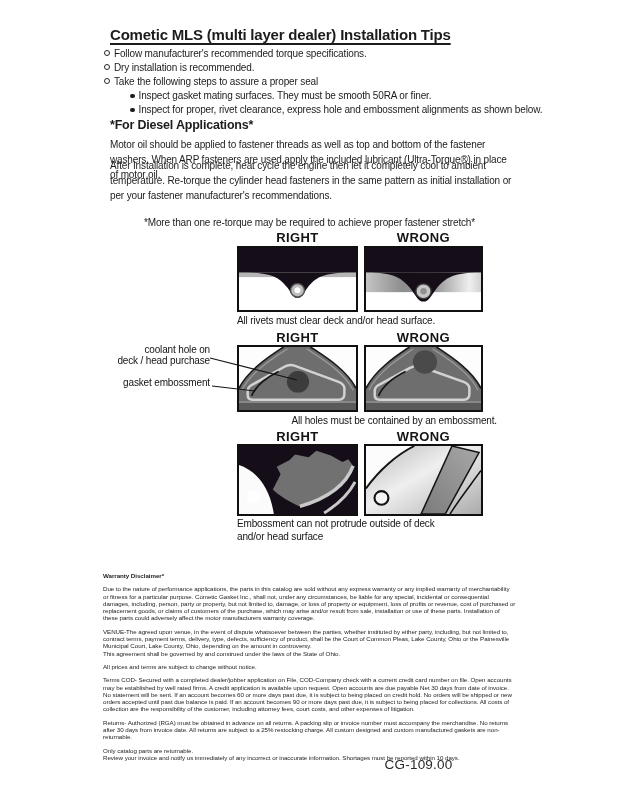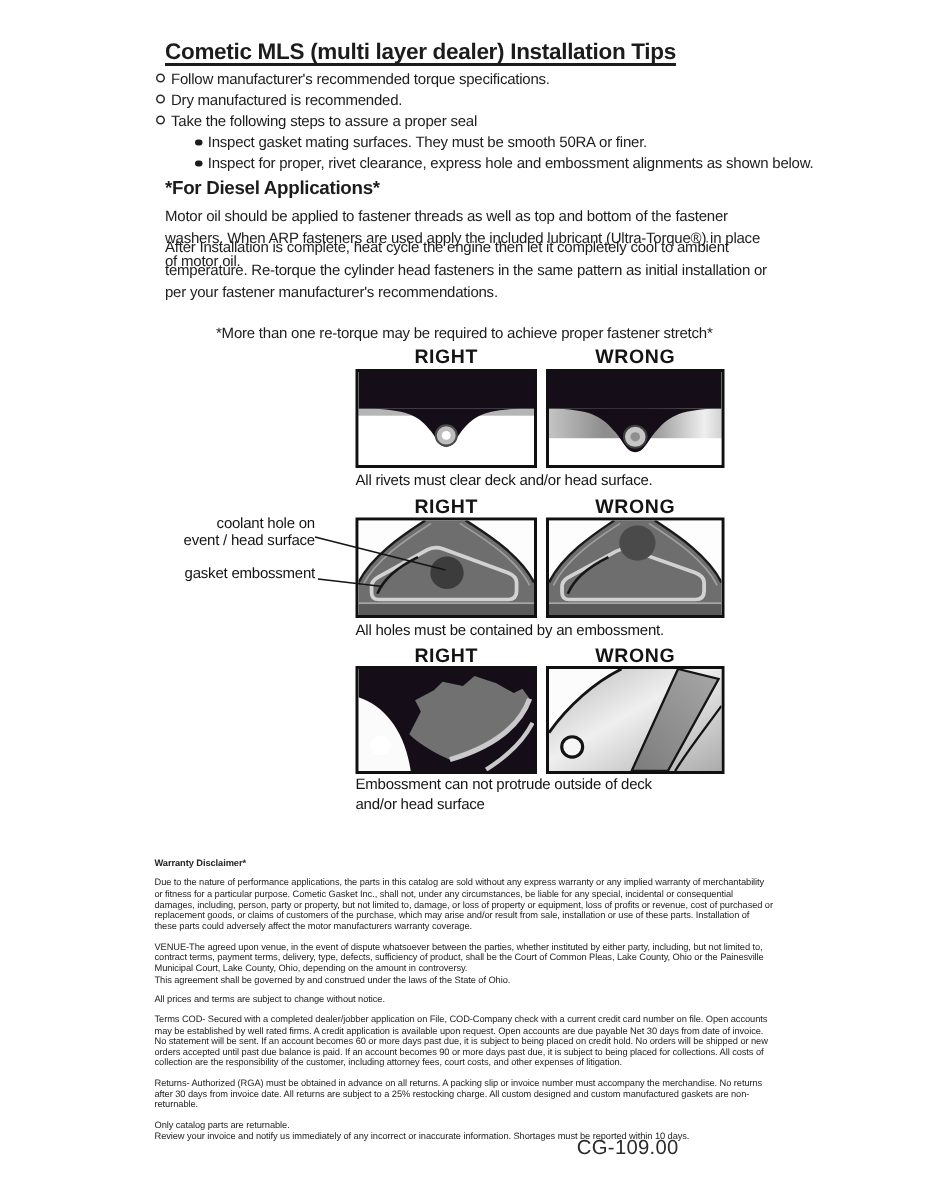--- a/index.html
+++ b/index.html
@@ -32,21 +32,21 @@
 </style>
 </head>
 <body>
 
 <div class="page">
 
   <div class="abs title" style="left:110px;top:26px;">Cometic MLS (multi layer dealer) Installation Tips</div>
 
   <div class="abs" style="left:104px;top:47px;width:470px;">
     <div class="bullet-line"><span class="ring"></span><span>Follow manufacturer's recommended torque specifications.</span></div>
-    <div class="bullet-line"><span class="ring"></span><span>Dry manufactured is recommended.</span></div>
+    <div class="bullet-line"><span class="ring"></span><span>Dry installation is recommended.</span></div>
     <div class="bullet-line"><span class="ring"></span><span>Take the following steps to assure a proper seal</span></div>
     <div class="bullet-line sub"><span class="dot"></span><span>Inspect gasket mating surfaces.  They must be smooth 50RA or finer.</span></div>
     <div class="bullet-line sub"><span class="dot"></span><span>Inspect for proper, rivet clearance, express hole and embossment alignments as shown below.</span></div>
   </div>
 
   <div class="abs sec-head" style="left:110px;top:118px;">*For Diesel Applications*</div>
   <div class="abs body-text" style="left:110px;top:137px;width:402px;">Motor oil should be applied to fastener threads as well as top and bottom of the fastener washers. When ARP fasteners are used apply the included lubricant (Ultra-Torque®) in place of motor oil.</div>
   <div class="abs body-text" style="left:110px;top:158px;width:402px;">After Installation is complete, heat cycle the engine then let it completely cool to ambient temperature. Re-torque the cylinder head fasteners in the same pattern as initial installation or per your fastener manufacturer's recommendations.</div>
   <div class="abs body-text" style="left:110px;top:215px;width:402px;margin-left:34px;">*More than one re-torque may be required to achieve proper fastener stretch*</div>
 
@@ -108,25 +108,25 @@
     <path d="M119,0 L73,0 C83,7 109,23 119,44 Z" fill="#fdfdfd"></path>
     <path d="M73,0 C83,7 109,23 119,44" stroke="#1a1a1a" stroke-width="1.7" fill="none"></path>
     <path d="M69,2 C79,9 106,25 116,46" stroke="#9e9e9e" stroke-width="1.2" fill="none"></path>
     <rect y="58" width="119" height="1.3" fill="#a5a5a5"></rect>
     <rect y="59.3" width="119" height="7.7" fill="#5a5a5a"></rect>
     <path d="M14,56 Q9,56 9,51 L9,47 Q9,43 13,40.5 L46,22 Q51,19 57,21 L101,37 Q107,39.5 107,44 L107,50 Q107,56 101,56 Z" fill="none" stroke-width="2.6" stroke="#d2d2d2"></path>
     <path d="M13,52 C17,42 27,33 41,26" stroke="#161616" stroke-width="1.8" fill="none"></path>
     <circle cx="61" cy="16" r="12.5" fill="#4a4a4a"></circle>
   </svg>
 
-  <div class="abs caption" style="left:237px;top:414px;width:260px;">All holes must be contained by an embossment.</div>
+  <div class="abs caption" style="left:237px;top:414px;width:260px;text-align:right;">All holes must be contained by an embossment.</div>
 
   <div class="abs ann" style="left:100px;top:345px;width:110px;">
     <div>coolant hole on</div>
-    <div>event / head surface</div>
+    <div>deck / head purchase</div>
   </div>
   <div class="abs ann" style="left:90px;top:378px;width:120px;">gasket embossment</div>
 
   <svg class="abs" style="left:205px;top:350px;z-index:5;pointer-events:none;" width="100" height="46" viewBox="0 0 100 46">
     <line x1="5" y1="8" x2="92" y2="30" stroke="#141414" stroke-width="1.1"></line>
     <line x1="7" y1="36" x2="50" y2="41" stroke="#141414" stroke-width="1.1"></line>
   </svg>
 
   <div class="abs rw-label" style="left:237px;top:429px;width:121px;">RIGHT</div>
   <div class="abs rw-label" style="left:364px;top:429px;width:119px;">WRONG</div>

